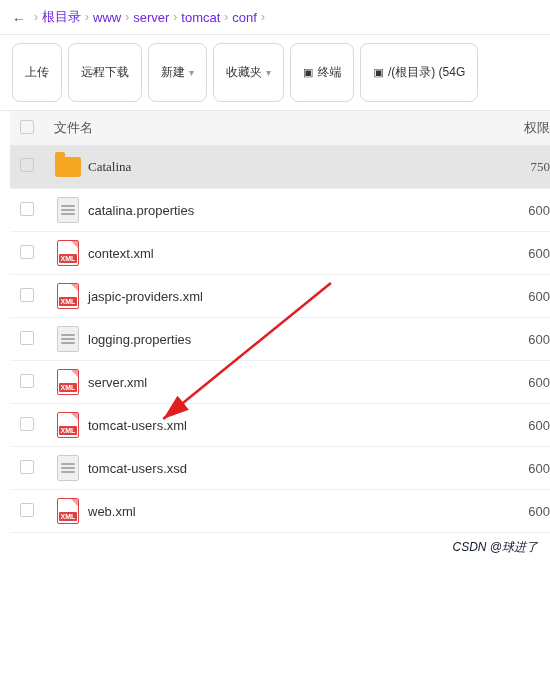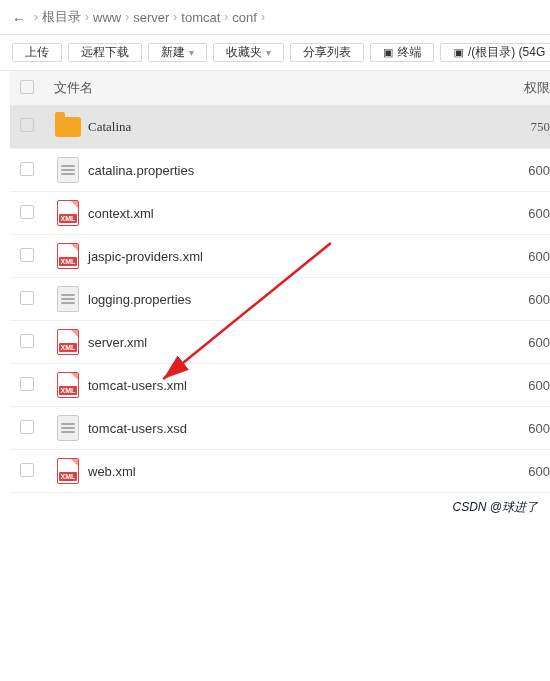--- a/index.html
+++ b/index.html
@@ -29,37 +29,37 @@
       font-size: 14px;
       margin-right: 4px;
       display: flex;
       align-items: center;
     }
     .breadcrumb-sep {
       color: #aaa;
       font-size: 12px;
     }
     .breadcrumb-item {
-      color: #737373;
+      color: #6d28d9;
       cursor: pointer;
     }
 
     
     .toolbar {
       display: flex;
       align-items: center;
       padding: 8px 12px;
       gap: 6px;
       background: #fff;
       border-bottom: 1px solid #e8e8e8;
     }
     .toolbar-btn {
-      padding: 0 12px;
+      padding: 20px 12px;
       border: 1px solid #d9d9d9;
-      border-radius: 2px;
+      border-radius: 8px;
       background: #fff;
       color: #333;
       cursor: pointer;
       font-size: 12px;
       display: flex;
       align-items: center;
       gap: 4px;
       white-space: nowrap;
     }
     .toolbar-btn .dropdown-arrow {
@@ -274,21 +274,20 @@
   <button class="toolbar-btn">上传</button>
   <button class="toolbar-btn">远程下载</button>
   <button class="toolbar-btn">
     <span>新建</span>
     <span class="dropdown-arrow">▾</span>
   </button>
   <button class="toolbar-btn">
     <span>收藏夹</span>
     <span class="dropdown-arrow">▾</span>
   </button>
-  <button class="toolbar-btn">分享列表</button>
   <button class="toolbar-btn terminal-btn">
     <span style="font-size:11px;">▣</span>
     <span>终端</span>
   </button>
   <button class="toolbar-btn root-btn">
     <span style="font-size:11px;">▣</span>
     <span>/(根目录) (54G</span>
   </button>
 </div>
 

